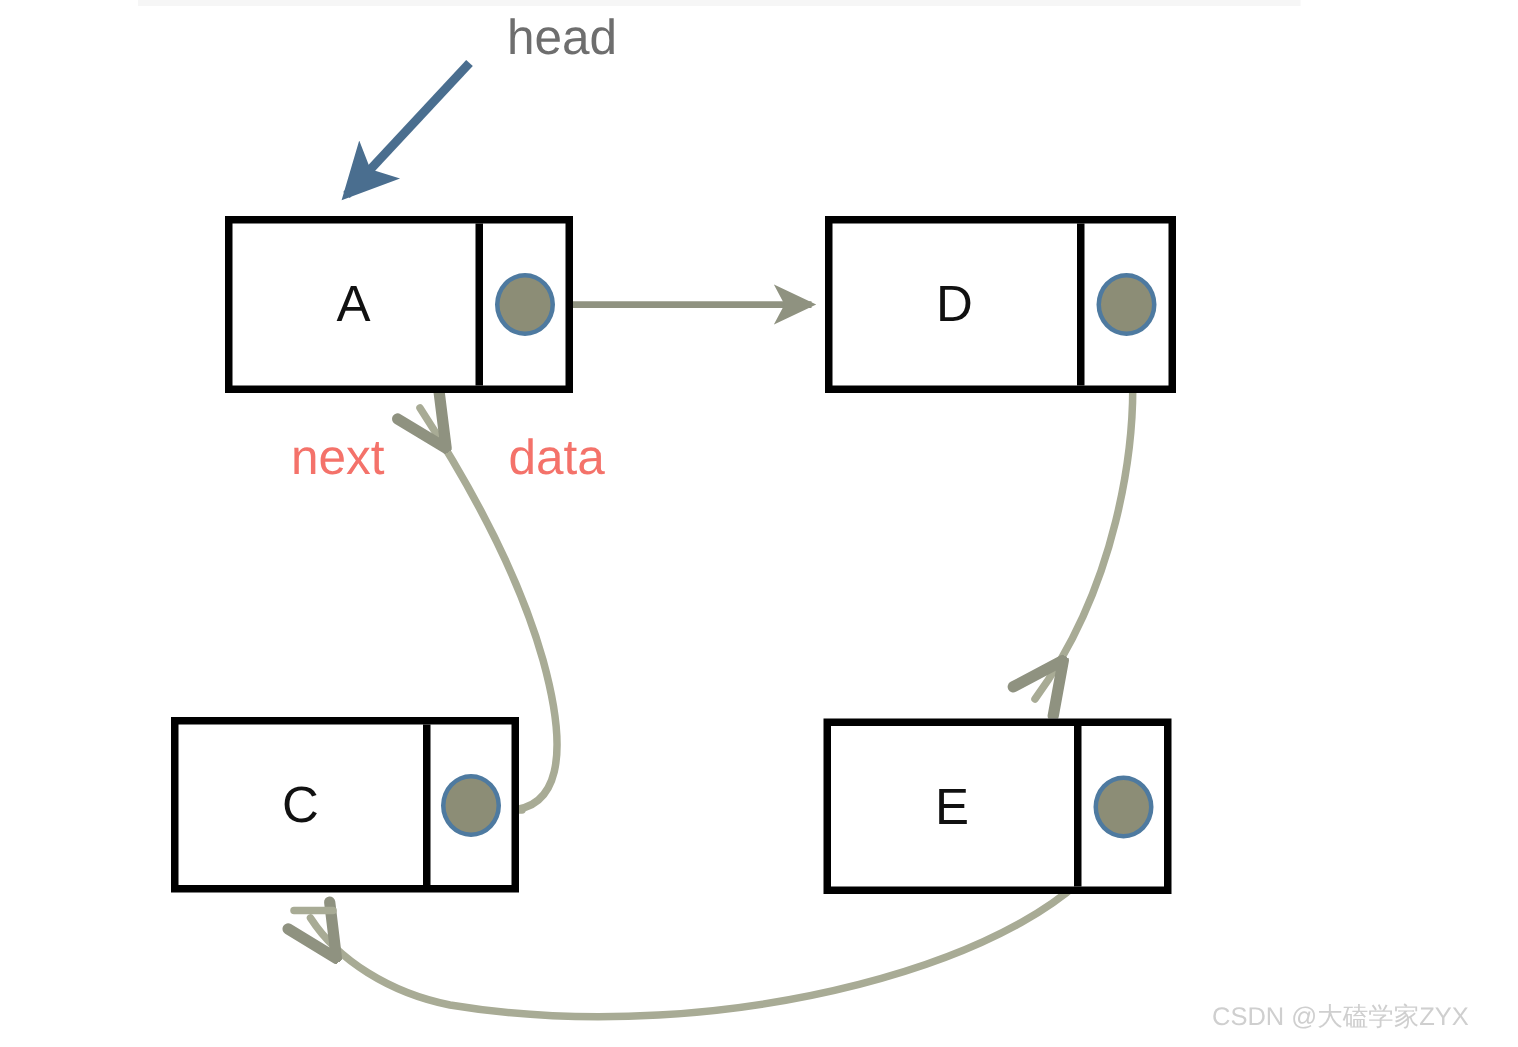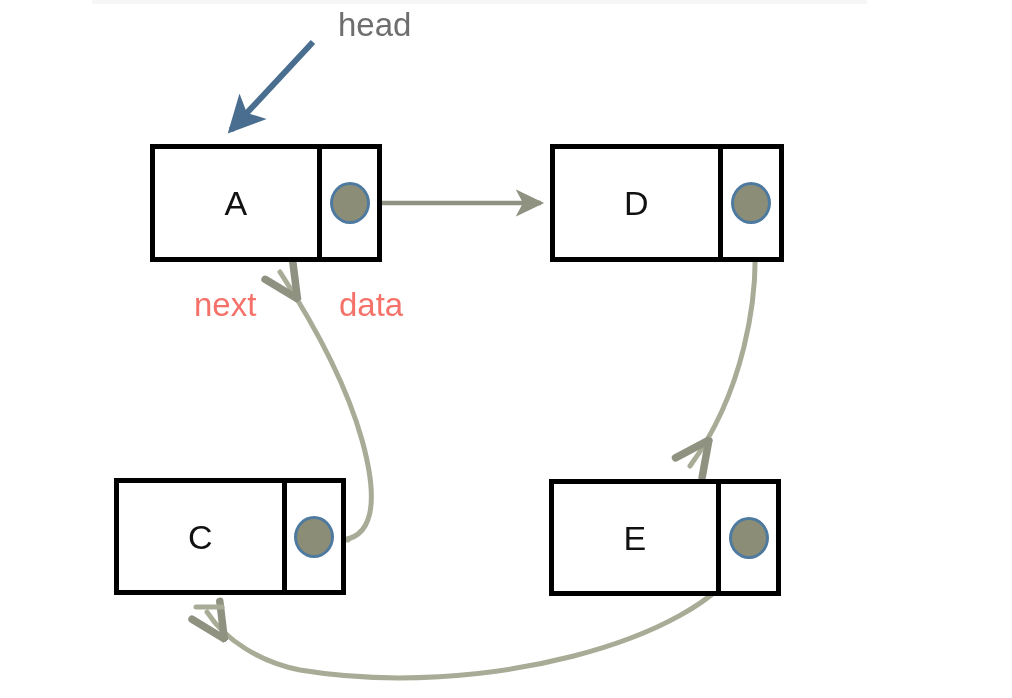--- a/index.html
+++ b/index.html
@@ -166,14 +166,15 @@
 
   <div class="node-box" style="left:549px; top:479px; width:232px; height:117px;">
     <div class="data-cell" style="width:167px;">
       <span class="data-letter">E</span>
     </div>
     <div class="next-cell" style="flex:1;">
       <span class="next-dot"></span>
     </div>
   </div>
 
+  <div class="watermark">CSDN @大磕学家ZYX</div>
 
 </div>
 
 </body></html>

